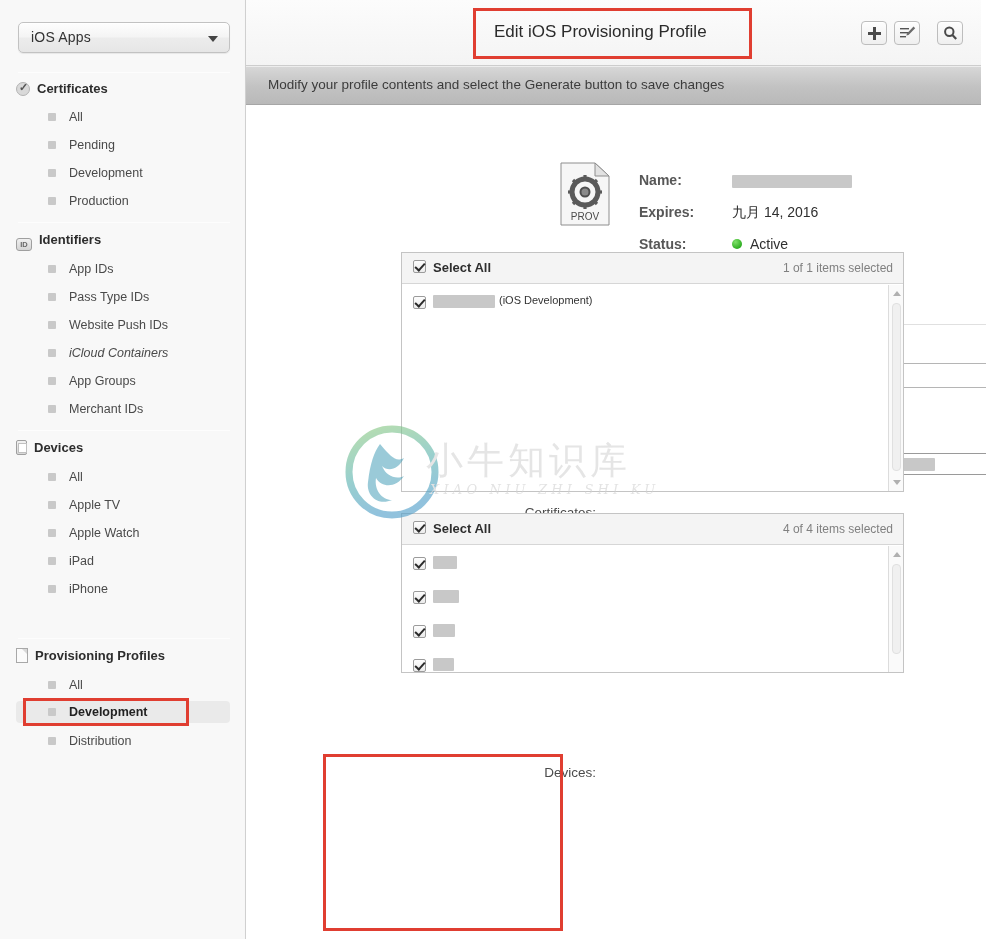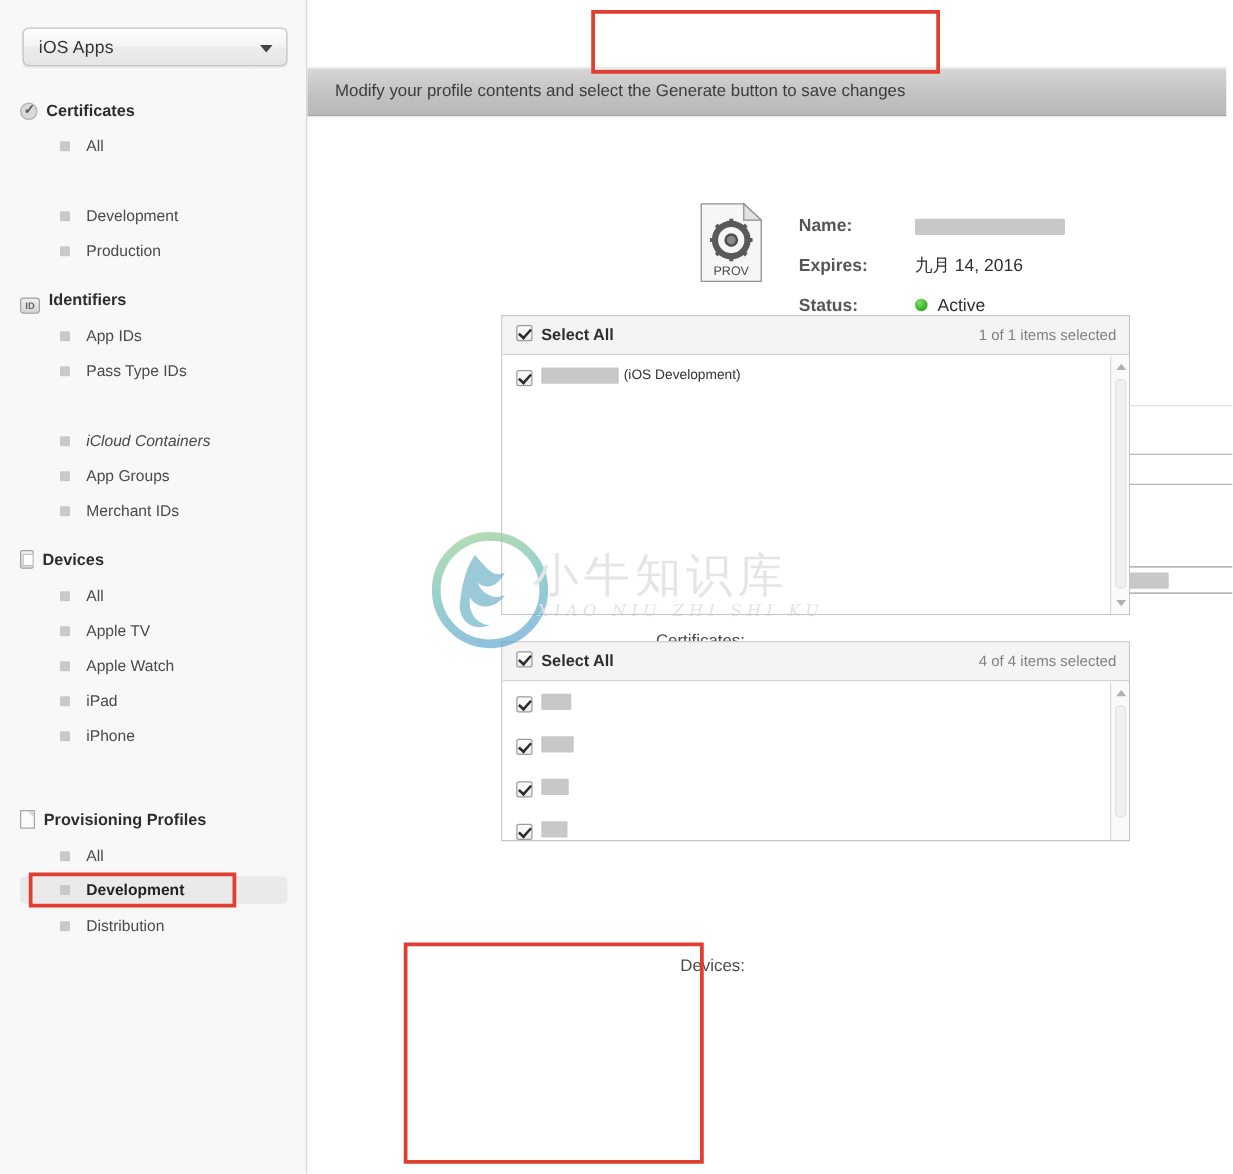--- a/index.html
+++ b/index.html
@@ -205,21 +205,21 @@
     box-shadow: inset 0 1px 0 #fff;
     cursor: pointer;
   }
   #btn-add  { left: 615px; }
   #btn-edit { left: 648px; }
   #btn-search { left: 691px; }
   .topbtn svg { position: absolute; left: 4px; top: 3px; }
 
   #subbar {
     position: absolute;
-    left: 0; top: 54px;
+    left: 0; top: 66px;
     width: 735px; height: 39px;
     background: linear-gradient(to bottom,#d8d8d8 0%,#c2c2c2 55%,#b9b9b9 100%);
     border-bottom: 1px solid #a6a6a6;
     box-shadow: inset 0 1px 0 rgba(255,255,255,.55);
   }
   #subbar .txt {
     position: absolute;
     left: 22px; top: 11px;
     font-size: 13.5px;
     color: #3c3c3c;
@@ -427,20 +427,24 @@
 
       <div class="sec-head" style="top:81px;">
         <span class="sicon ic-cert">
           <span class="rosette"></span><span class="check">✓</span>
         </span><span>Certificates</span>
       </div>
       <div class="sub-item" style="top:106px;">
         <span class="bullet"></span>
         <span class="txt">All</span>
       </div>
+      <div class="sub-item" style="top:134px;">
+        <span class="bullet"></span>
+        <span class="txt">Pending</span>
+      </div>
       <div class="sub-item" style="top:162px;">
         <span class="bullet"></span>
         <span class="txt">Development</span>
       </div>
       <div class="sub-item" style="top:190px;">
         <span class="bullet"></span>
         <span class="txt">Production</span>
       </div>
 
       <div class="sep" style="top:222px;"></div>
@@ -449,20 +453,24 @@
         <span class="sicon ic-id">ID</span><span>Identifiers</span>
       </div>
       <div class="sub-item" style="top:258px;">
         <span class="bullet"></span>
         <span class="txt">App IDs</span>
       </div>
       <div class="sub-item" style="top:286px;">
         <span class="bullet"></span>
         <span class="txt">Pass Type IDs</span>
       </div>
+      <div class="sub-item" style="top:314px;">
+        <span class="bullet"></span>
+        <span class="txt">Website Push IDs</span>
+      </div>
       <div class="sub-item" style="top:342px;font-style:italic;">
         <span class="bullet"></span>
         <span class="txt">iCloud Containers</span>
       </div>
       <div class="sub-item" style="top:370px;">
         <span class="bullet"></span>
         <span class="txt">App Groups</span>
       </div>
       <div class="sub-item" style="top:398px;">
         <span class="bullet"></span>
@@ -511,20 +519,44 @@
       <div class="sub-item" style="top:730px;">
         <span class="bullet"></span>
         <span class="txt">Distribution</span>
       </div>
 
     </div>
   </div>
 
   <div id="main">
 
+    <div id="topbar">
+      <div id="page-title">Edit iOS Provisioning Profile</div>
+
+      <div class="topbtn" id="btn-add">
+        <svg width="17" height="17" viewBox="0 0 17 17">
+          <rect x="7" y="2" width="3" height="13" fill="#4a4a4a"></rect>
+          <rect x="2" y="7" width="13" height="3" fill="#4a4a4a"></rect>
+        </svg>
+      </div>
+      <div class="topbtn" id="btn-edit">
+        <svg width="18" height="17" viewBox="0 0 18 17">
+          <rect x="1" y="3" width="9" height="1.4" fill="#555"></rect>
+          <rect x="1" y="7" width="9" height="1.4" fill="#555"></rect>
+          <rect x="1" y="11" width="6" height="1.4" fill="#555"></rect>
+          <path d="M14.5 1.5 L16.2 3.2 L9.5 10 L7.3 10.6 L8 8.4 Z" fill="#6a6a6a"></path>
+        </svg>
+      </div>
+      <div class="topbtn" id="btn-search">
+        <svg width="17" height="17" viewBox="0 0 17 17">
+          <circle cx="7.3" cy="6.8" r="4.2" fill="none" stroke="#4a4a4a" stroke-width="2"></circle>
+          <line x1="10.4" y1="10.1" x2="14.2" y2="14" stroke="#4a4a4a" stroke-width="2.2"></line>
+        </svg>
+      </div>
+    </div>
 
     <div id="subbar">
       <div class="txt">Modify your profile contents and select the Generate button to save changes</div>
     </div>
 
     <div id="prov-icon">
       <svg width="50" height="64" viewBox="0 0 50 64">
         <path d="M1 1 H35 L49 14 V63 H1 Z" fill="#f6f6f6" stroke="#8e8e8e" stroke-width="1"></path>
         <path d="M35 1 L49 14 H35 Z" fill="#e2e2e2" stroke="#8e8e8e" stroke-width="1"></path>
         <g transform="translate(25,30)" fill="#6d6d6d">

